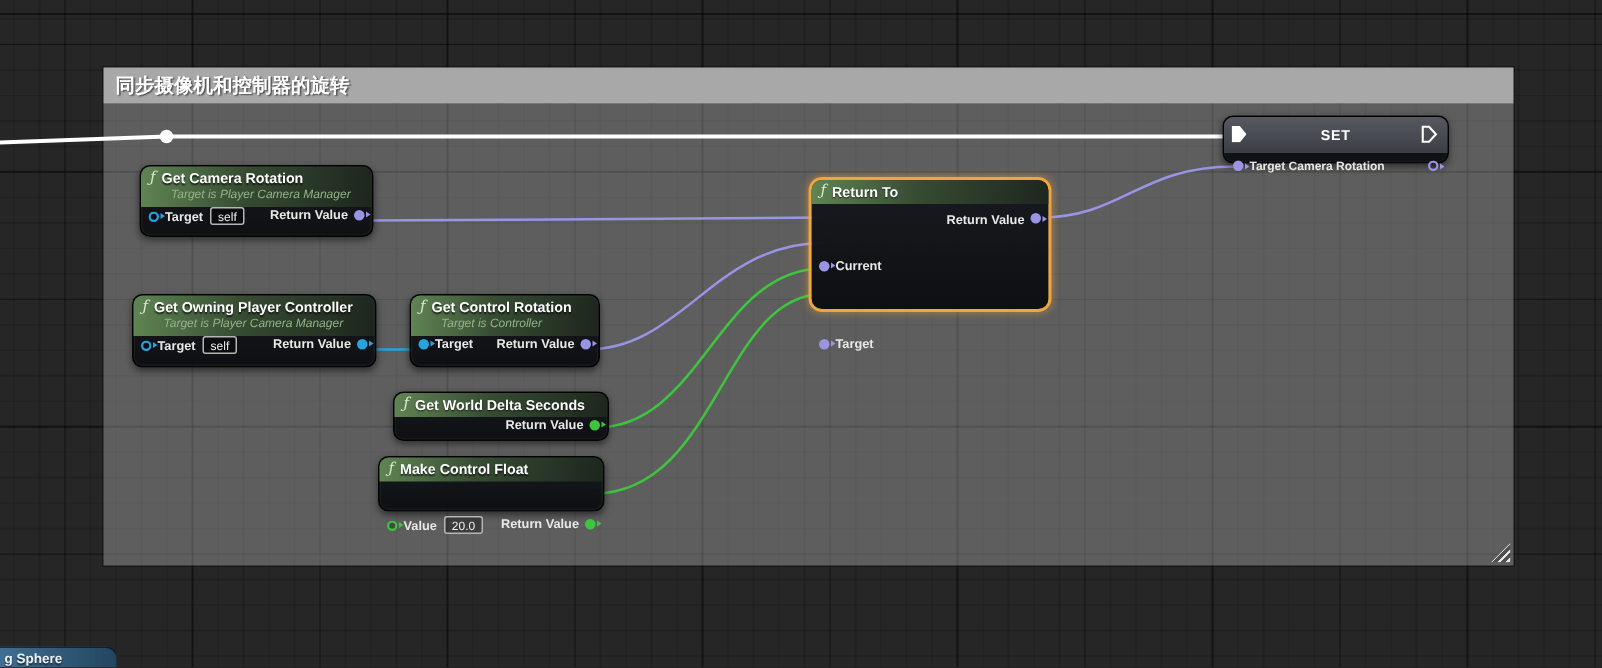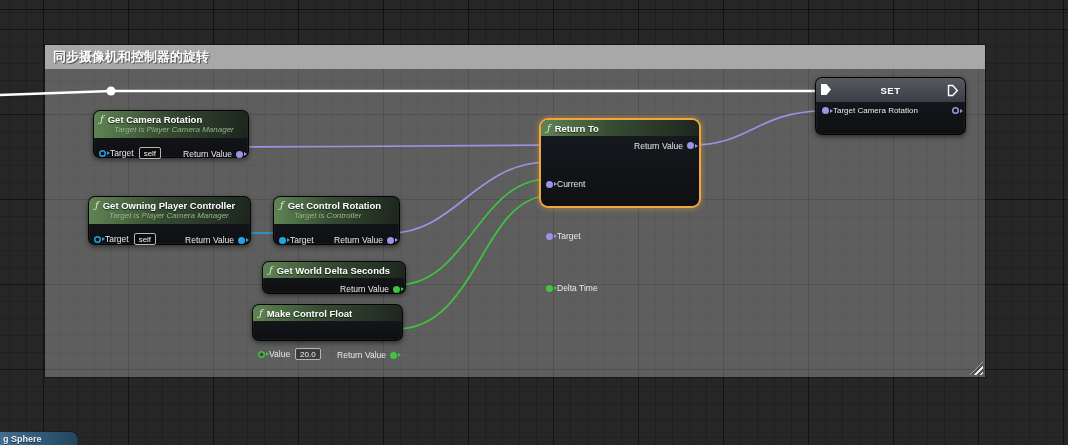--- a/index.html
+++ b/index.html
@@ -10,21 +10,21 @@
     background-color:#262626;
     background-image:
       repeating-linear-gradient(90deg, rgba(0,0,0,.42) 0 1px, transparent 1px 85px),
       repeating-linear-gradient(0deg,  rgba(0,0,0,.42) 0 1px, transparent 1px 85px),
       repeating-linear-gradient(90deg, rgba(0,0,0,.16) 0 1px, transparent 1px 17px),
       repeating-linear-gradient(0deg,  rgba(0,0,0,.16) 0 1px, transparent 1px 17px);
     background-position: 43px 0, 0 10px, 9px 0, 0 10px;
   }
 
   
-  .comment { position:absolute; left:44px; top:44px; width:942px; height:334px; z-index:1;
+  .comment { position:absolute; left:68px; top:44px; width:942px; height:334px; z-index:1;
     border:1px solid rgba(0,0,0,.35); }
   .comment-header { height:24px; background:#a8a8a8; display:flex; align-items:center;
     padding:0 8px; color:#fff; font-size:13px; font-weight:bold;
     text-shadow:1px 1px 1px rgba(0,0,0,.55); }
   .comment-body { position:absolute; top:24px; left:0; right:0; bottom:0;
     background:rgba(215,215,215,.32); }
   .resize-handle { position:absolute; right:2px; bottom:2px; width:13px; height:13px;
     clip-path:polygon(100% 0,100% 100%,0 100%);
     background:repeating-linear-gradient(135deg,#e8e8e8 0 1.5px,rgba(0,0,0,.15) 1.5px 4px); }
 
@@ -42,24 +42,24 @@
   .hdr { border-radius:6px 6px 0 0; padding:2px 6px 2px 6px; }
   .hdr.green { background:linear-gradient(90deg, rgba(99,138,86,.95) 0%, rgba(60,84,54,.85) 45%, rgba(33,44,31,.72) 100%); }
   .hdr.gray  { background:linear-gradient(180deg,#56595f,#3b3e44); }
   .titleline { display:flex; align-items:center; gap:4px; height:12px; }
   .fn-icon { font-style:italic; font-family:"DejaVu Serif",serif; font-size:10px;
     color:#d9ead2; line-height:10px; }
   .ntitle { font-size:9.5px; font-weight:bold; color:#fff; text-shadow:0 1px 1px rgba(0,0,0,.7); white-space:nowrap; }
   .nsub { font-size:8px; font-style:italic; color:#93b489; margin-left:14px; height:11px; white-space:nowrap; }
 
   .rows { position:relative; }
-  .prow { display:flex; align-items:flex-end; padding:0 5px;border-radius:10px; }
+  .prow { display:flex; align-items:flex-start; padding:0 5px;border-radius:10px; }
   .grp { display:flex; align-items:center; gap:4px; }
   .grp.out { margin-left:auto; }
-  .plbl { font-size:8.5px; color:#e8e8e8; white-space:nowrap; }
+  .plbl { font-size:8.5px; color:#e8e8e8; white-space:nowrap;font-weight:bold; }
 
   .pin { position:relative; display:inline-block; width:7px; height:7px; border-radius:50%;
     background:var(--c,#fff); flex:0 0 auto; }
   .pin.hollow { background:rgba(0,0,0,.25); box-shadow:inset 0 0 0 1.5px var(--c,#fff); }
   .pin::after { content:""; position:absolute; left:8px; top:1.5px; width:0; height:0;
     border-left:3px solid var(--c,#fff); border-top:2px solid transparent; border-bottom:2px solid transparent; }
 
   .valbox { display:inline-block; border:1px solid #b5b5b5; border-radius:2px;
     background:rgba(0,0,0,.35); padding:0 4px; font-size:8px; line-height:11px; height:12px;
     color:#f0f0f0; margin-left:1px; }
@@ -230,34 +230,28 @@
           <span class="pin" style="--c:#9a94e4"></span>
           <span class="plbl">Current</span>
         </span>
       </div>
       <div class="prow">
         <span class="grp in">
           <span class="pin" style="--c:#9a94e4"></span>
           <span class="plbl">Target</span>
         </span>
       </div>
-      <div class="prow">
-        <span class="grp in">
-          <span class="pin" style="--c:#3fc43f"></span>
-          <span class="plbl">Delta Time</span>
-        </span>
-      </div>
       <div class="ri-out" style="top:1px;">
         <span class="plbl">Return Value</span>
         <span class="pin" style="--c:#9a94e4"></span>
       </div>
     </div>
   </div>
 
-  <div class="node" style="left:815px; top:77px; width:151px; height:58px;">
+  <div class="node" style="left:815px; top:77px; width:151px; height:32px;">
     <div class="hdr gray set-hdr" style="border-radius:6px 6px 0 0;">
       <span class="set-title">SET</span>
       <span class="exec-in set-exec-in"></span>
       <span class="set-exec-out">
         <svg width="12" height="13" viewBox="0 0 12 13">
           <path d="M1.5 1.5 h4.2 l4.6 5 l-4.6 5 h-4.2 z" fill="none" stroke="#fff" stroke-width="1.4"></path>
         </svg>
       </span>
     </div>
     <div class="set-row">

